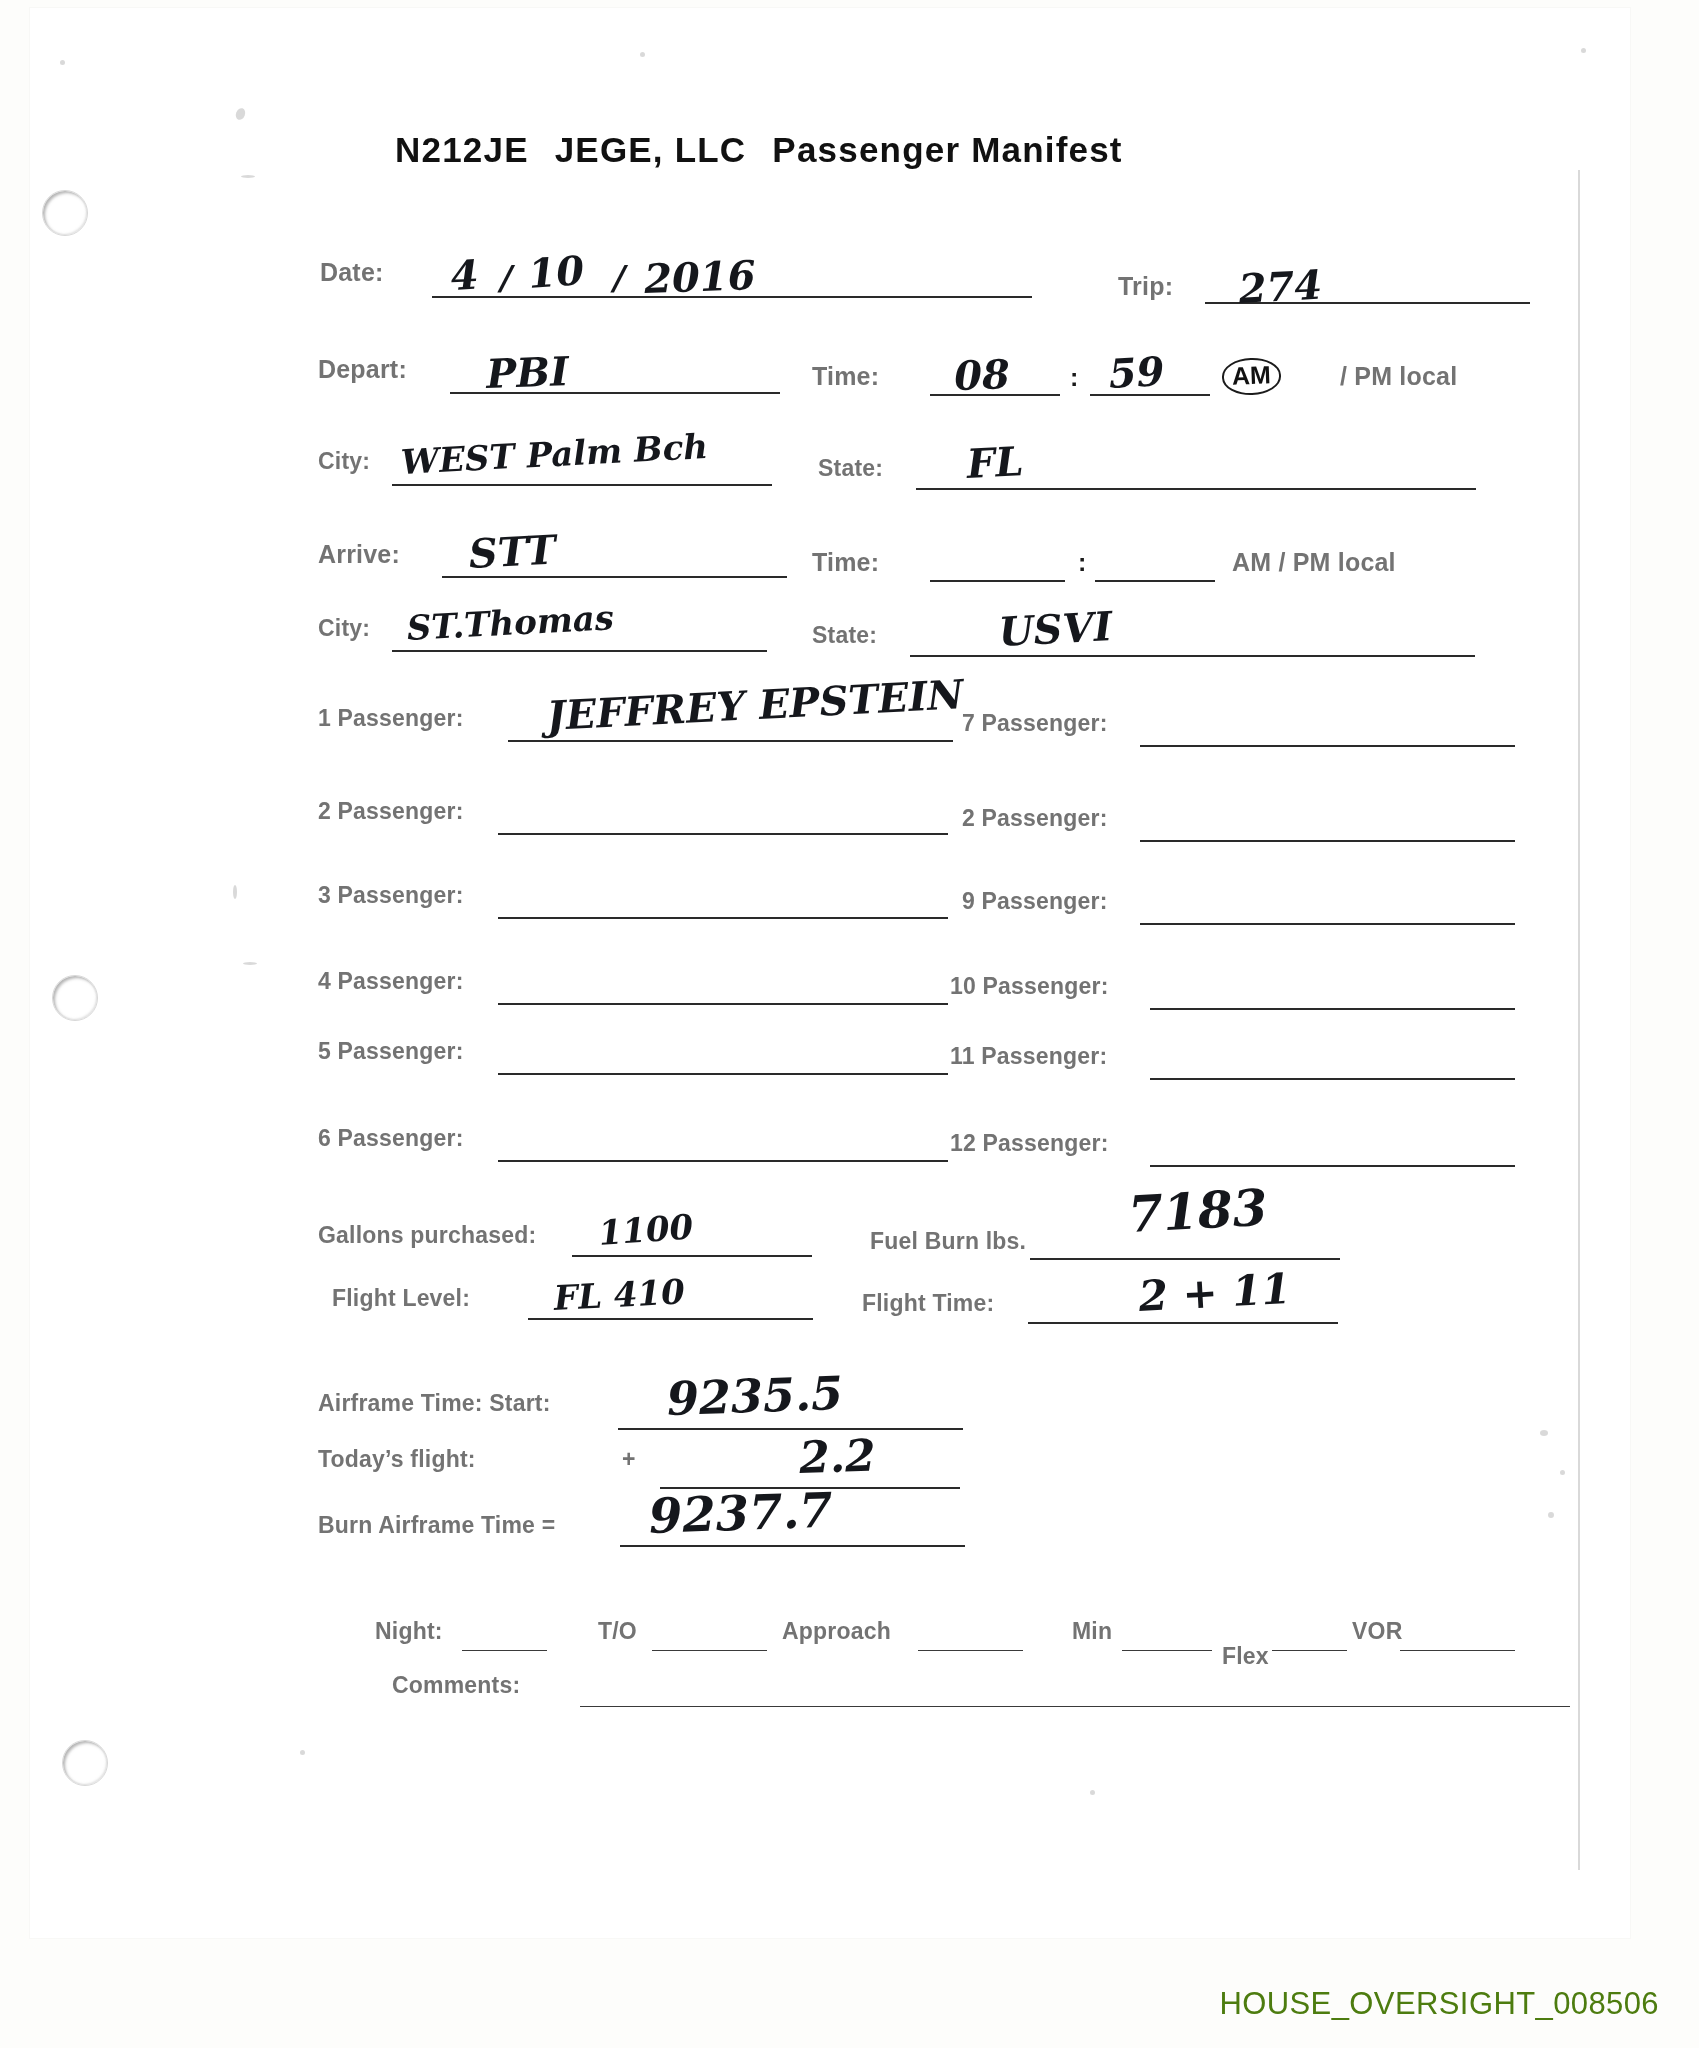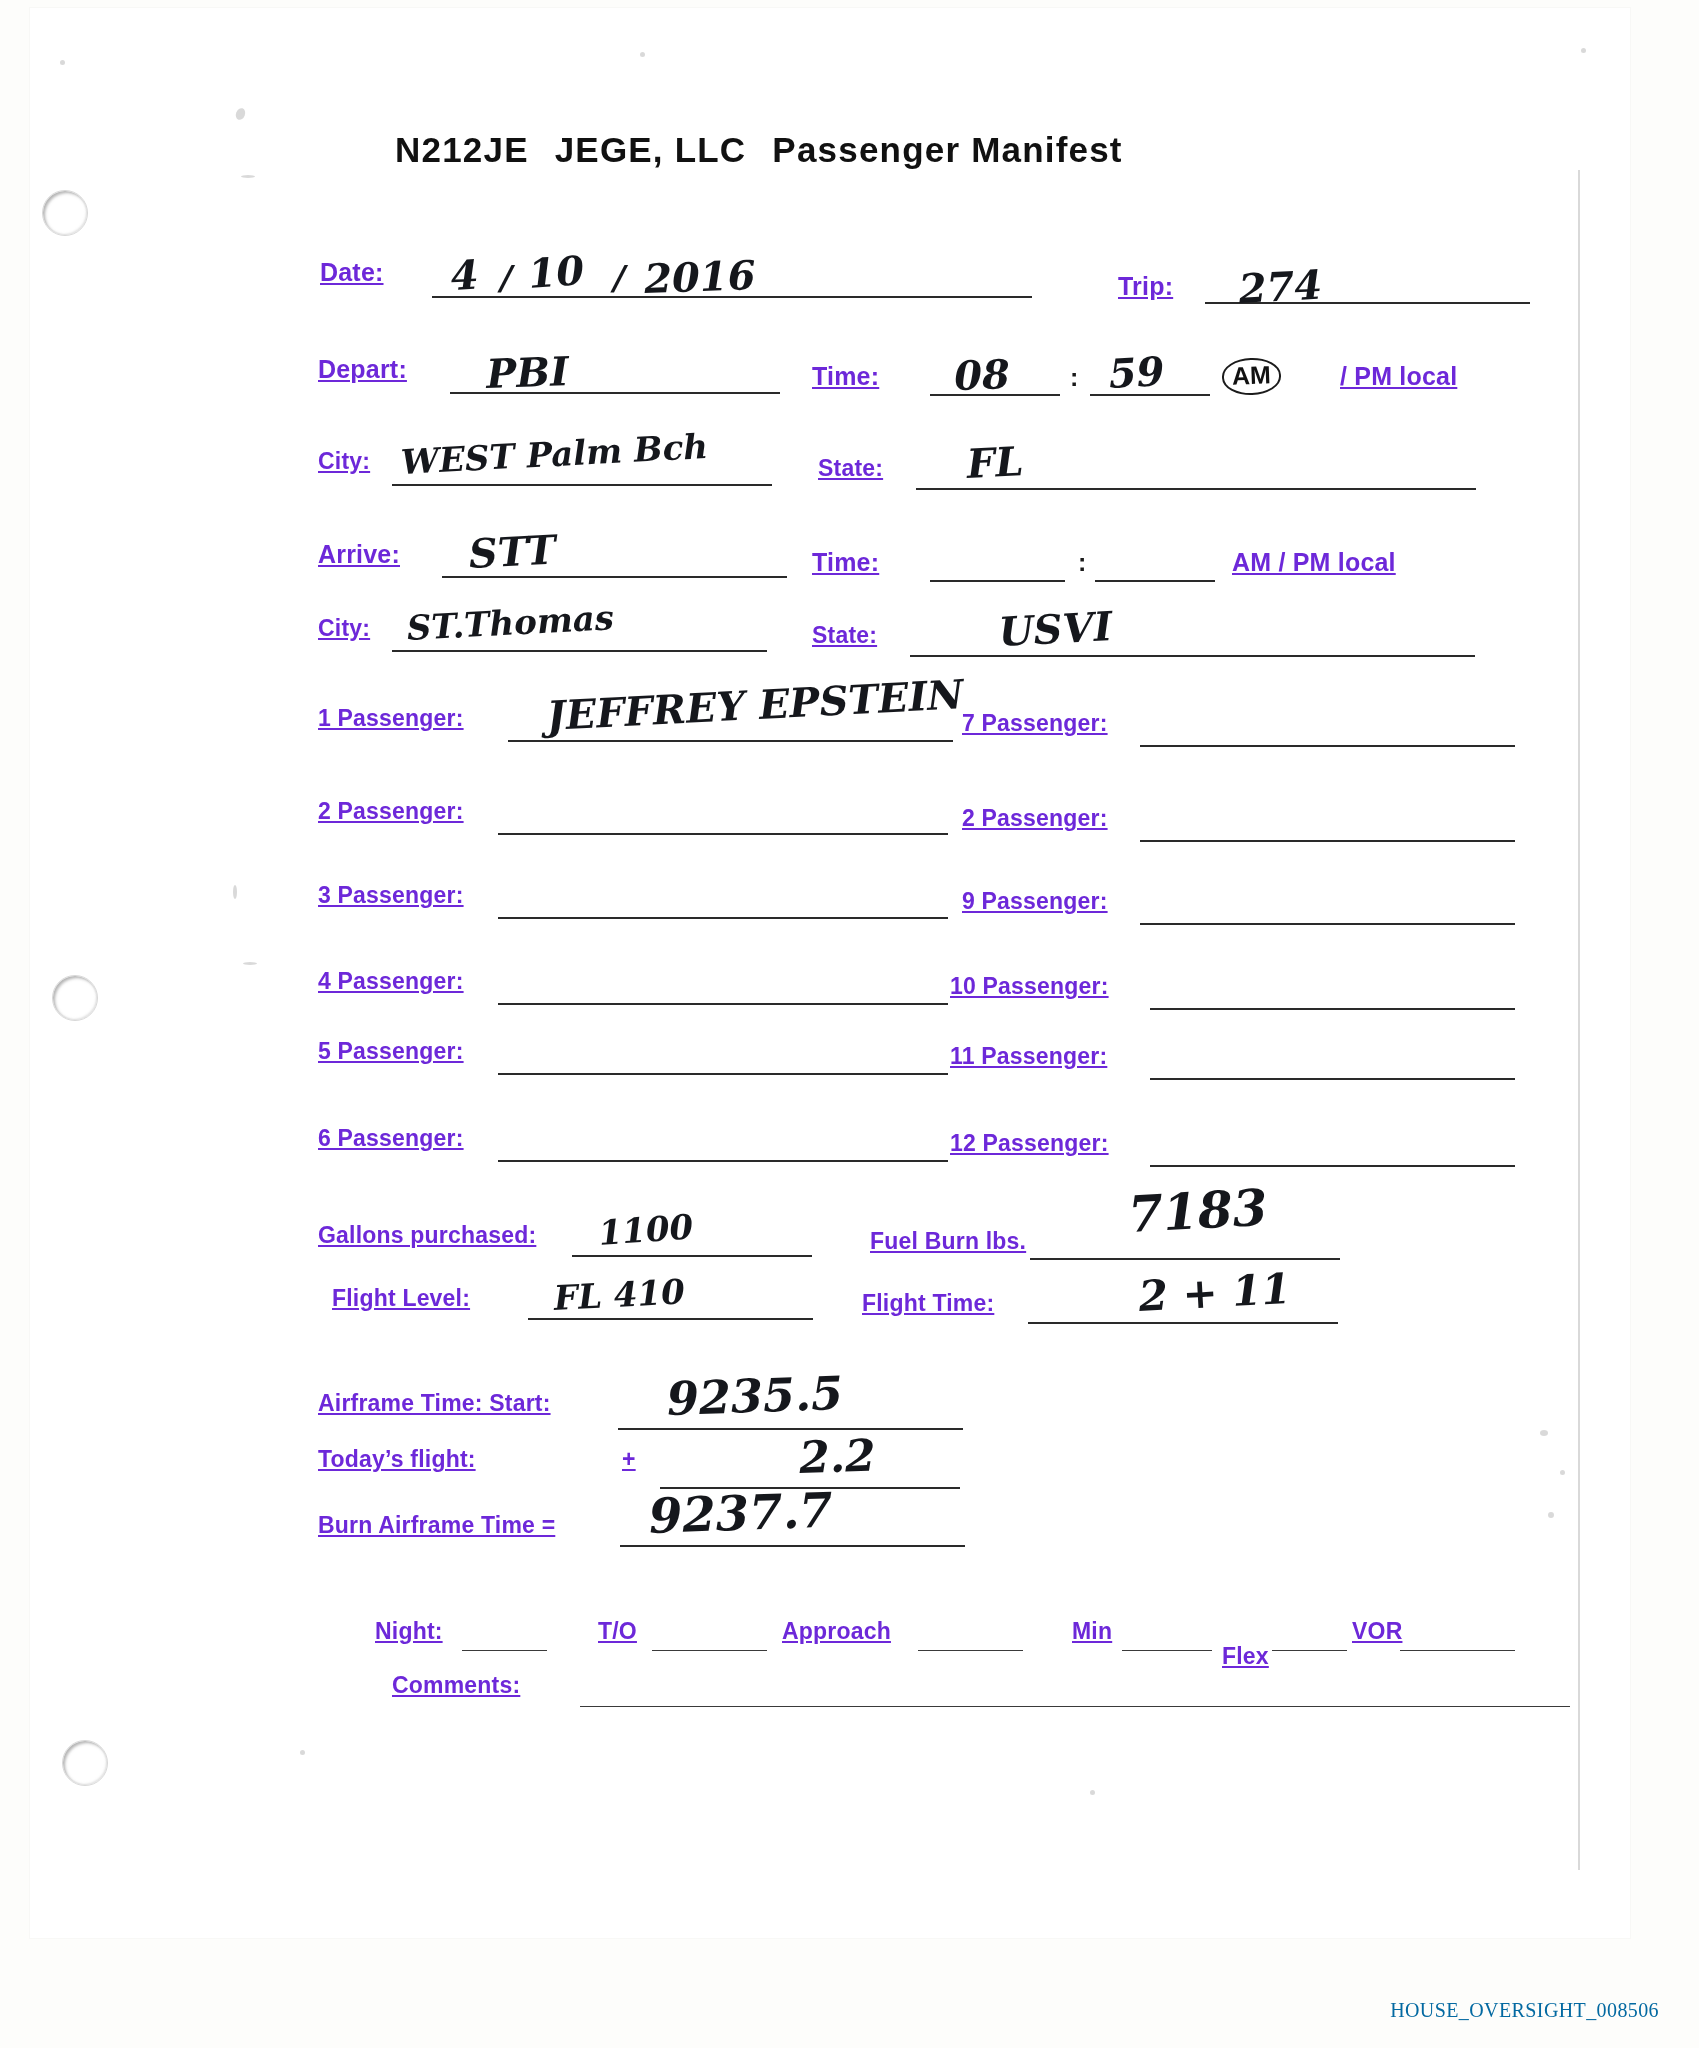--- a/index.html
+++ b/index.html
@@ -68,25 +68,24 @@
     font-weight: bold;
     letter-spacing: 1.2px;
     color: #111;
     white-space: nowrap;
   }
   .title .gap { display: inline-block; width: 26px; }
 
   .lbl {
     position: absolute;
     font-size: 25px;
-    color: #6d28d9;
+    color: #737373;
     white-space: nowrap;
     font-weight: 600;
     letter-spacing: .2px;
-    text-decoration: underline;
   }
   .lbl.sm { font-size: 23px; font-weight: 600; }
 
   
   .rule {
     position: absolute;
     height: 0;
     border-bottom: 2px solid #2a2a2a;
   }
   .rule.thin { border-bottom: 1.5px solid #3a3a3a; }
@@ -122,24 +121,24 @@
     position: absolute;
     font-size: 25px;
     font-weight: bold;
     color: #1a1a1a;
   }
 
   .footer-id {
     position: absolute;
     right: 40px;
     bottom: 26px;
-    font-size: 20px;
+    font-size: 31px;
     letter-spacing: .4px;
-    color: #0369a1;
-    font-family: Liberation Serif, serif;
+    color: #4d7c0f;
+    font-family: Liberation Sans, sans-serif;
   }
 </style>
 </head>
 <body>
 
 <div class="scan">
   <div class="paper"></div>
 
   <div class="hole h1"></div>
   <div class="hole h2"></div>

